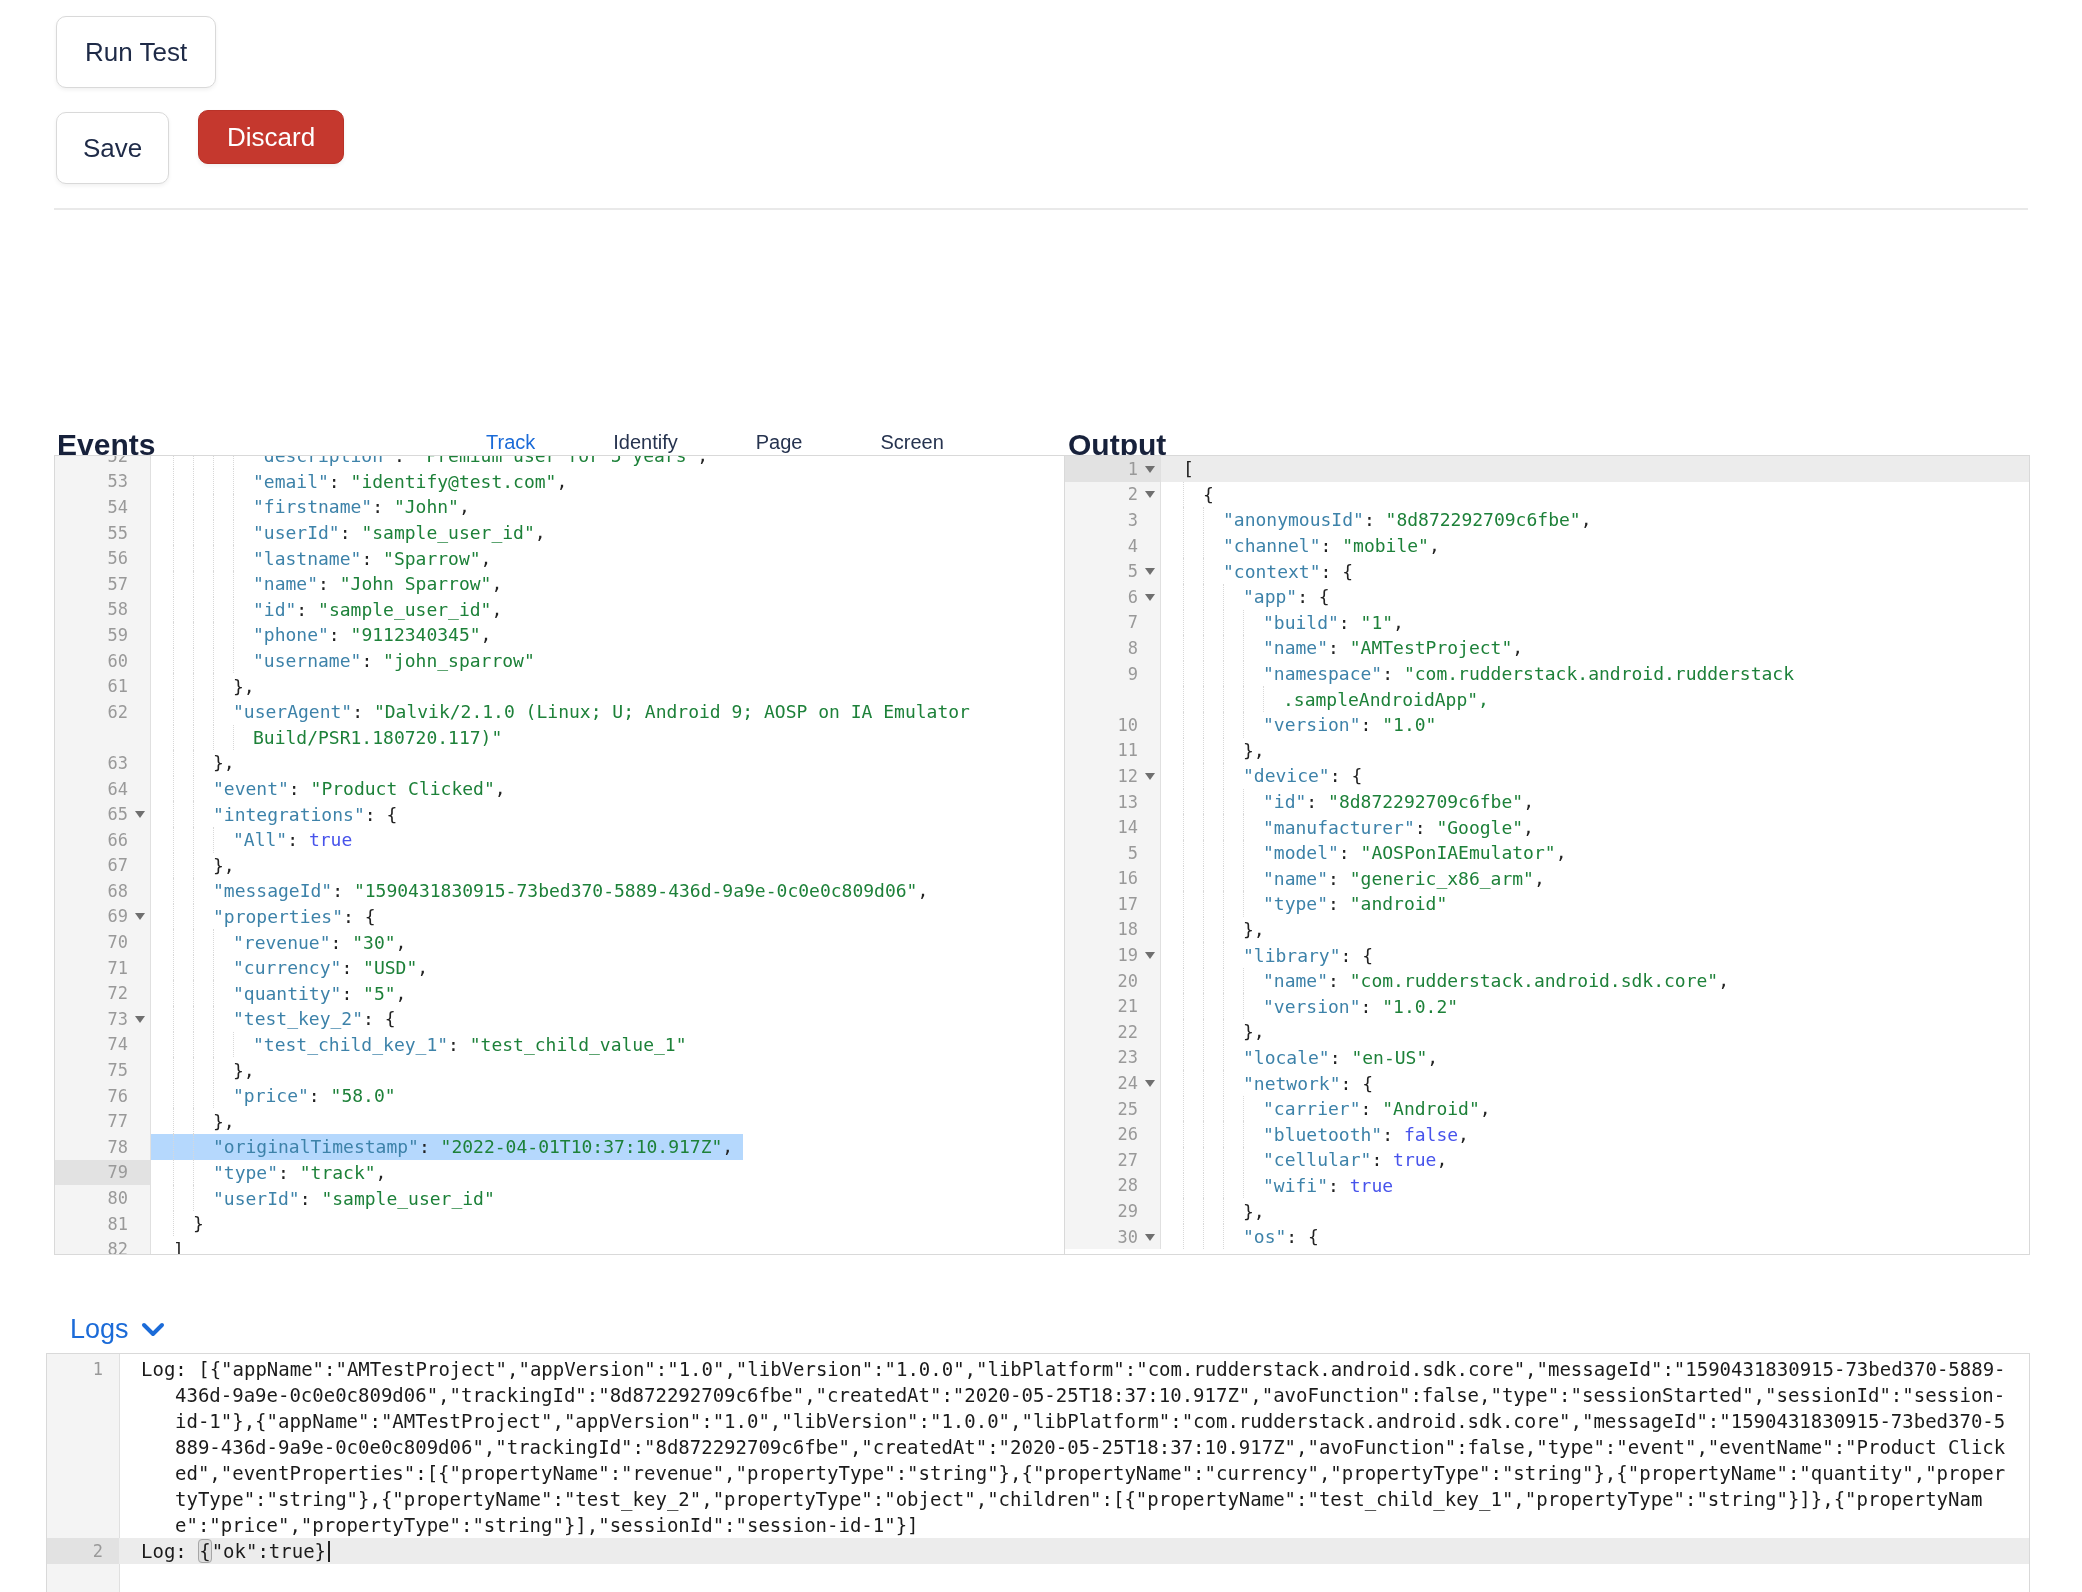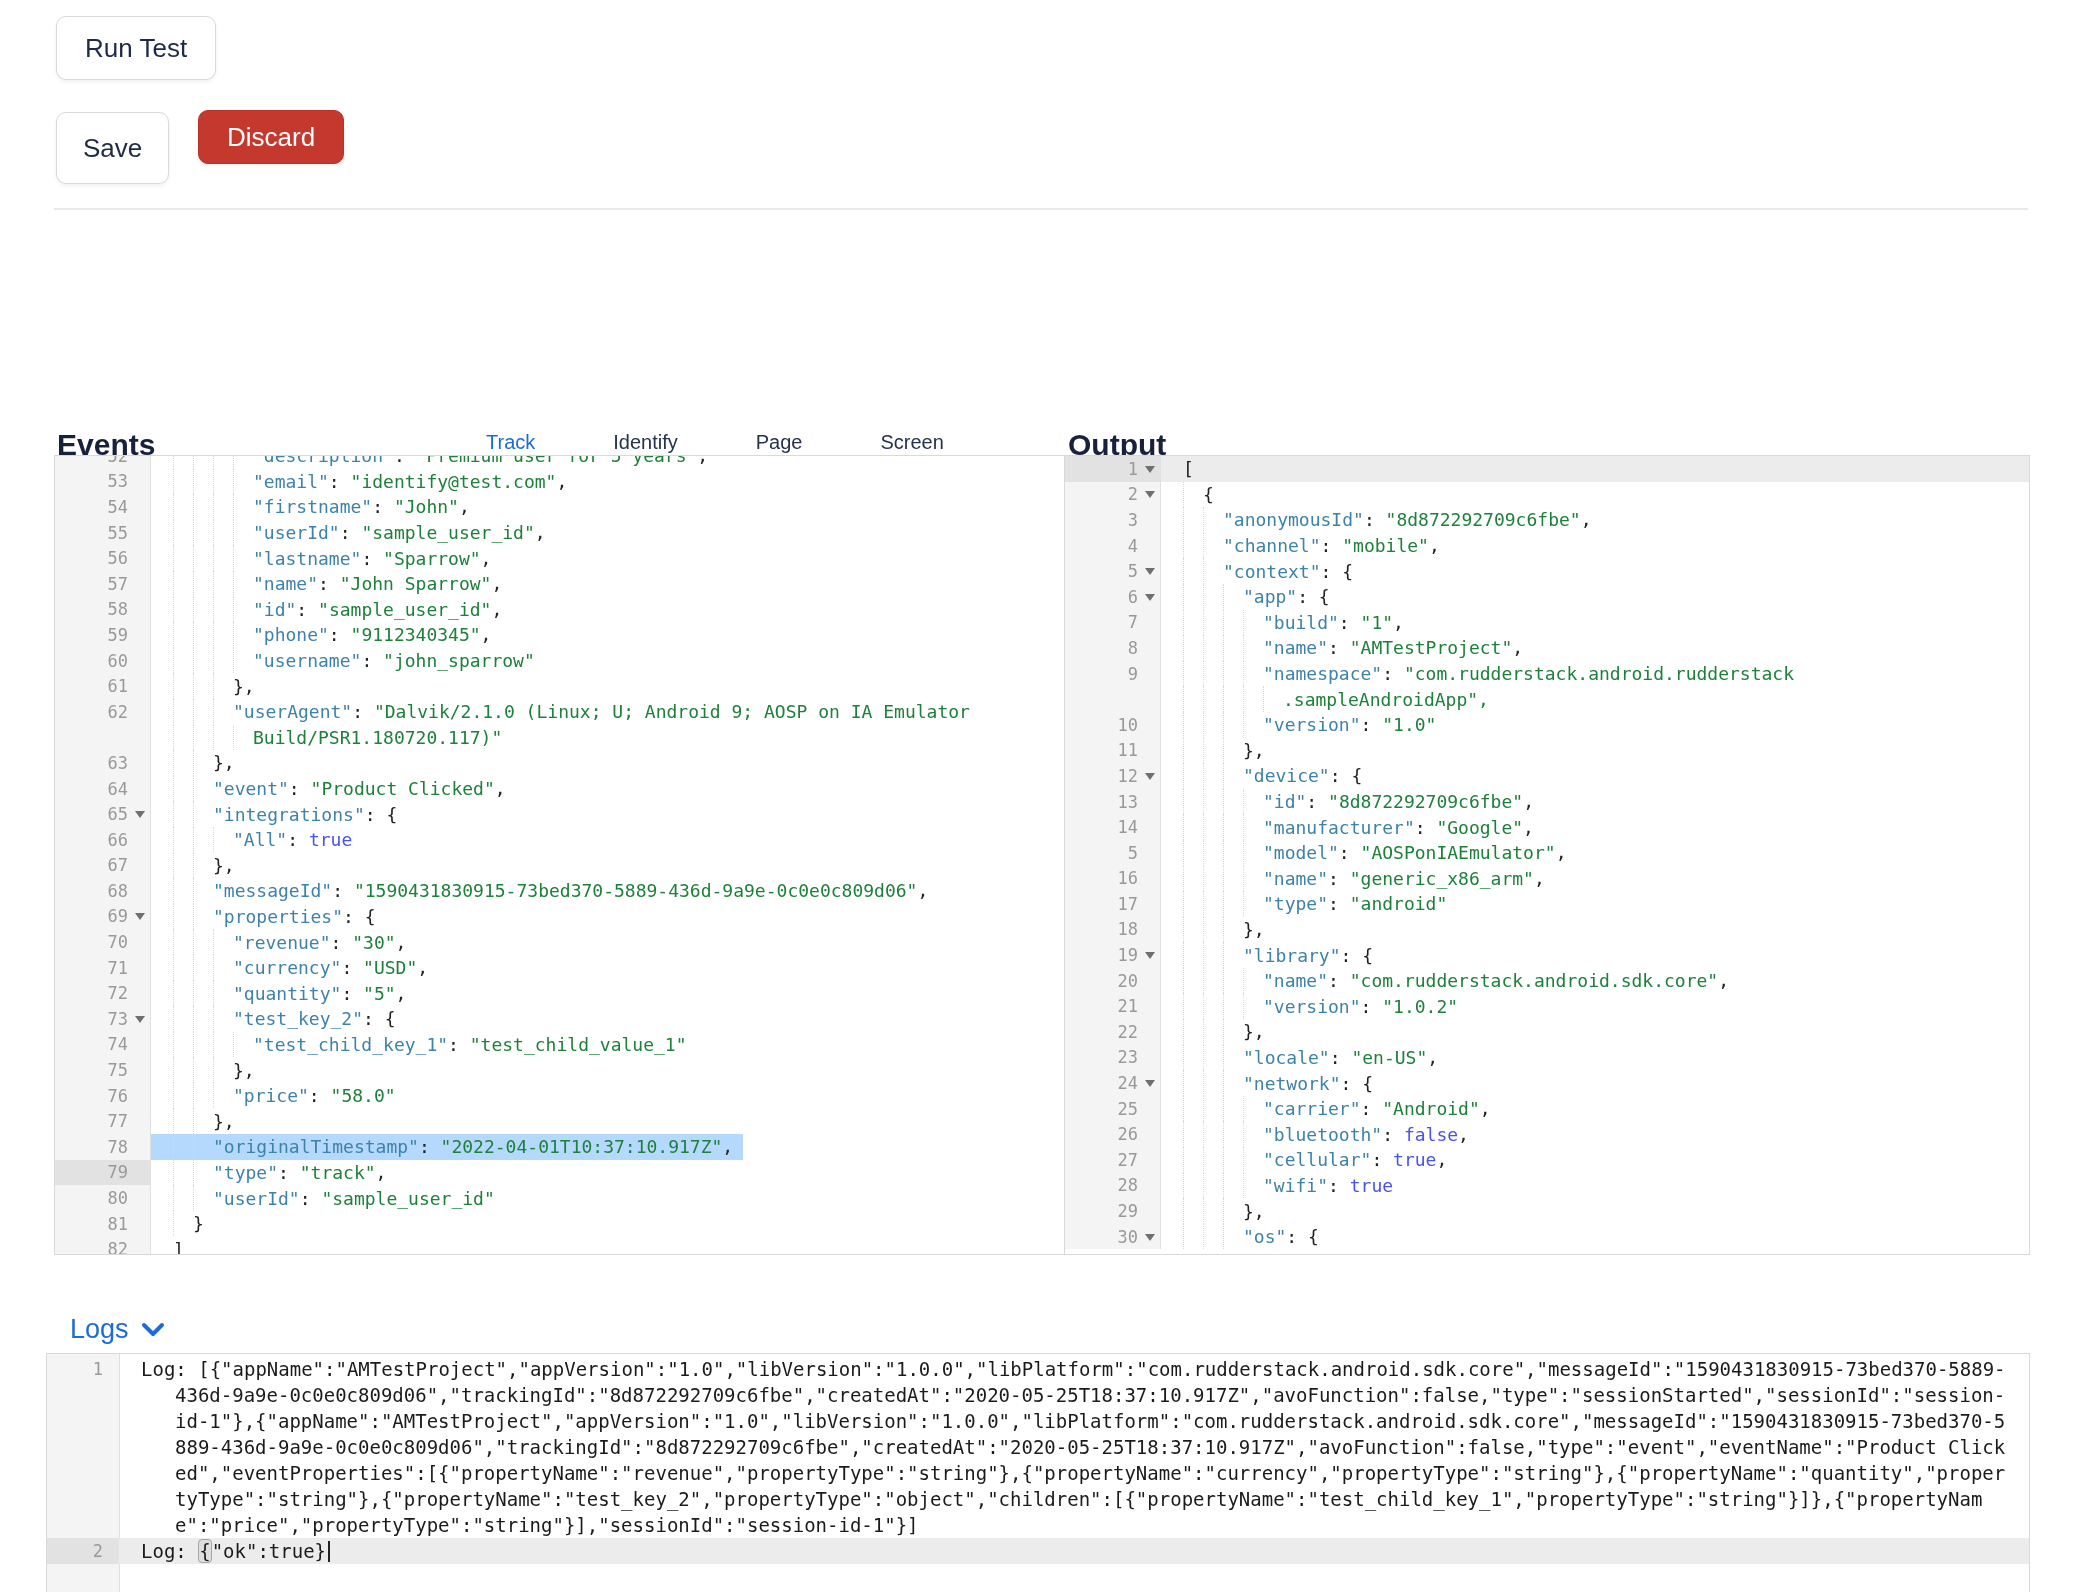--- a/index.html
+++ b/index.html
@@ -2,21 +2,21 @@
 <html><head>
 <meta charset="utf-8">
 <style>
   html,body{margin:0;padding:0;}
   body{width:2082px;height:1592px;background:#fff;font-family:"Liberation Sans",sans-serif;position:relative;overflow:hidden;}
 
   
   .btn{position:absolute;display:flex;align-items:center;justify-content:center;border-radius:10px;
        font-size:26px;cursor:pointer;border:1px solid #d9d9d9;background:#fff;color:#1e2a47;
        box-shadow:0 2px 4px rgba(0,0,0,.06);font-family:"Liberation Sans",sans-serif;}
-  #run-test{left:56px;top:16px;height:64px;padding:8px 28px;}
+  #run-test{left:56px;top:16px;height:72px;padding:8px 28px;}
   #save{left:56px;top:112px;height:72px;padding:8px 26px;}
   #discard{left:198px;top:110px;height:54px;padding:0 28px;background:#c5382e;border-color:#b93228;color:#fff;}
   .divider{position:absolute;left:54px;right:54px;top:208px;height:2px;background:#e9e9e9;}
 
   
   .sec-title{position:absolute;top:428px;font-size:30px;font-weight:bold;color:#17213b;}
   #events-title{left:57px;text-decoration:underline;}
   #output-title{left:1068px;}
   #tabs{position:absolute;left:486px;top:431px;display:flex;gap:78px;font-size:20px;color:#26334f;}
   .tab{cursor:pointer;}

